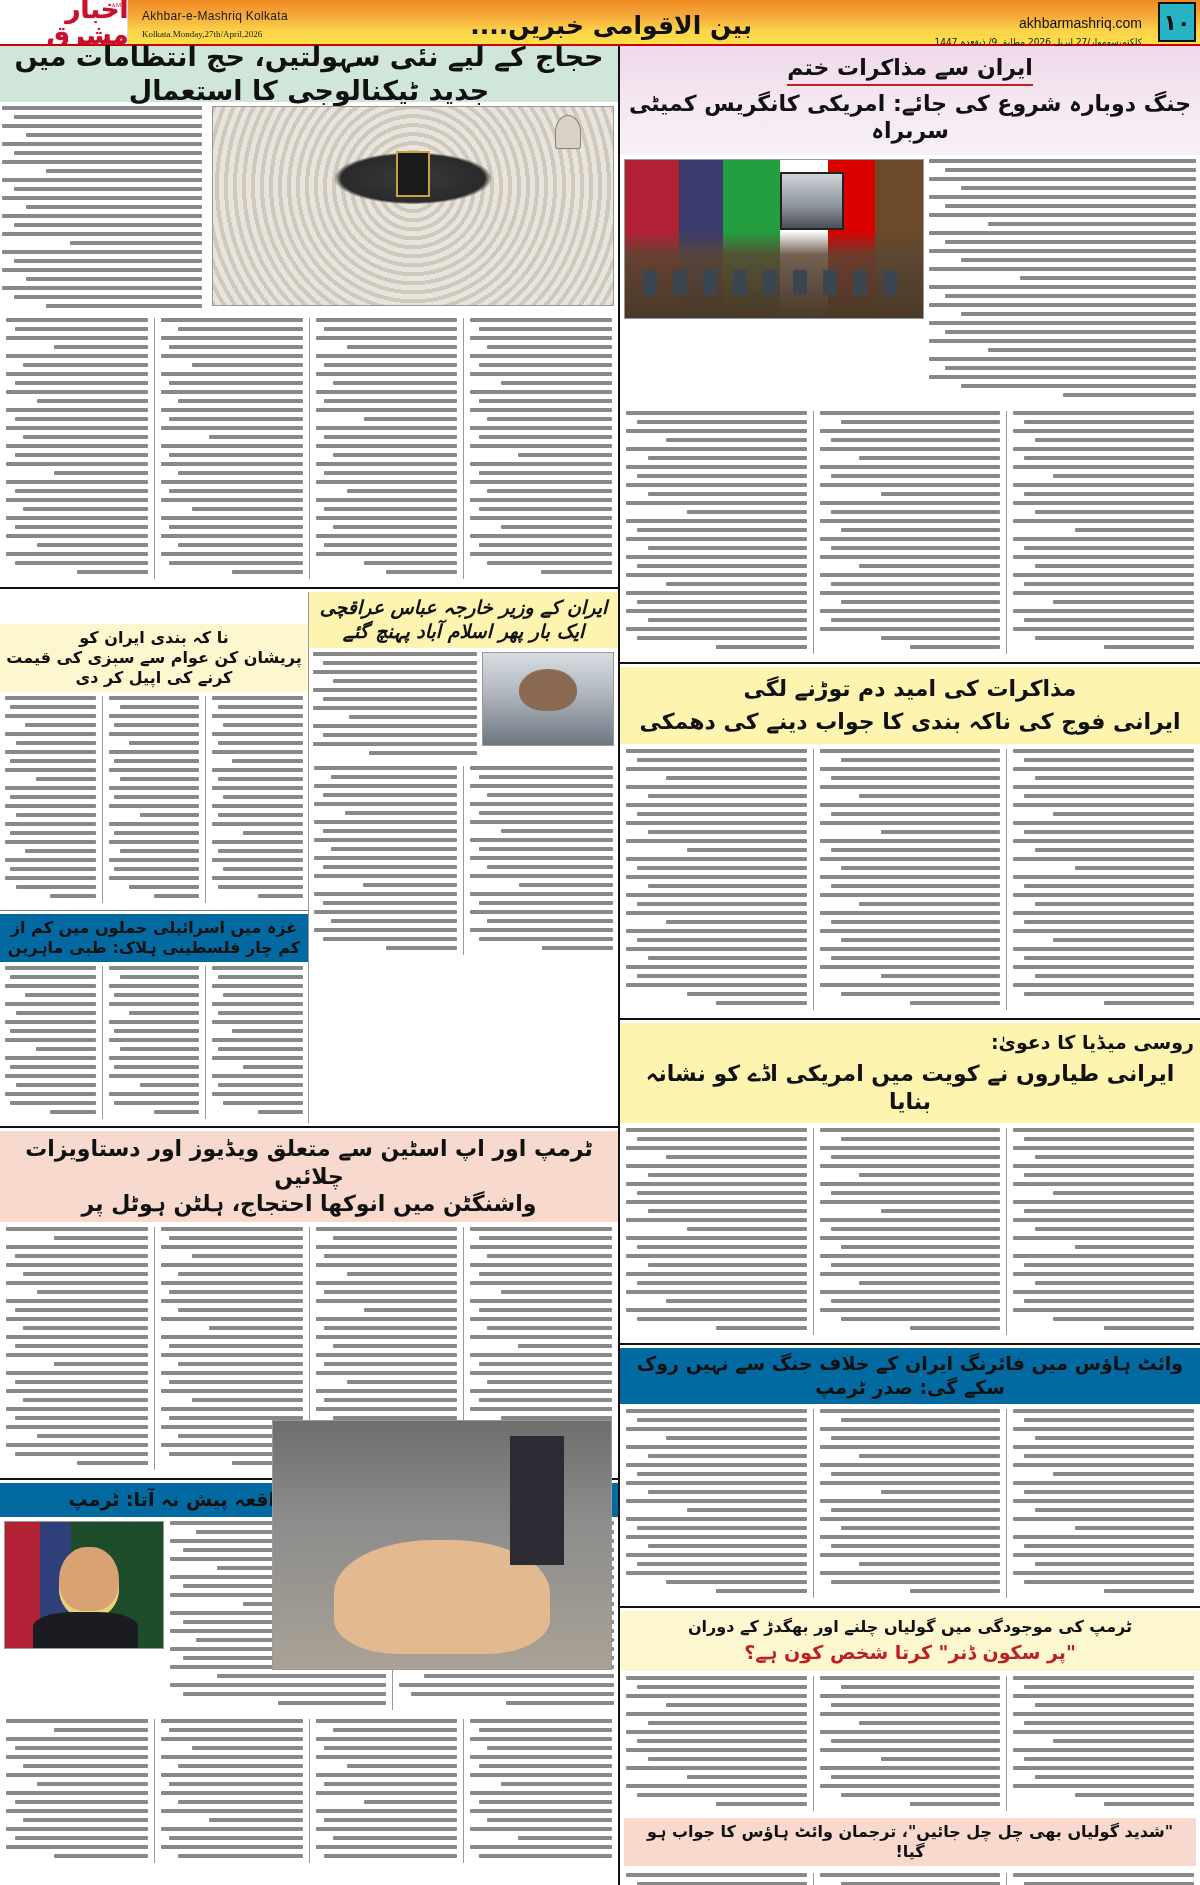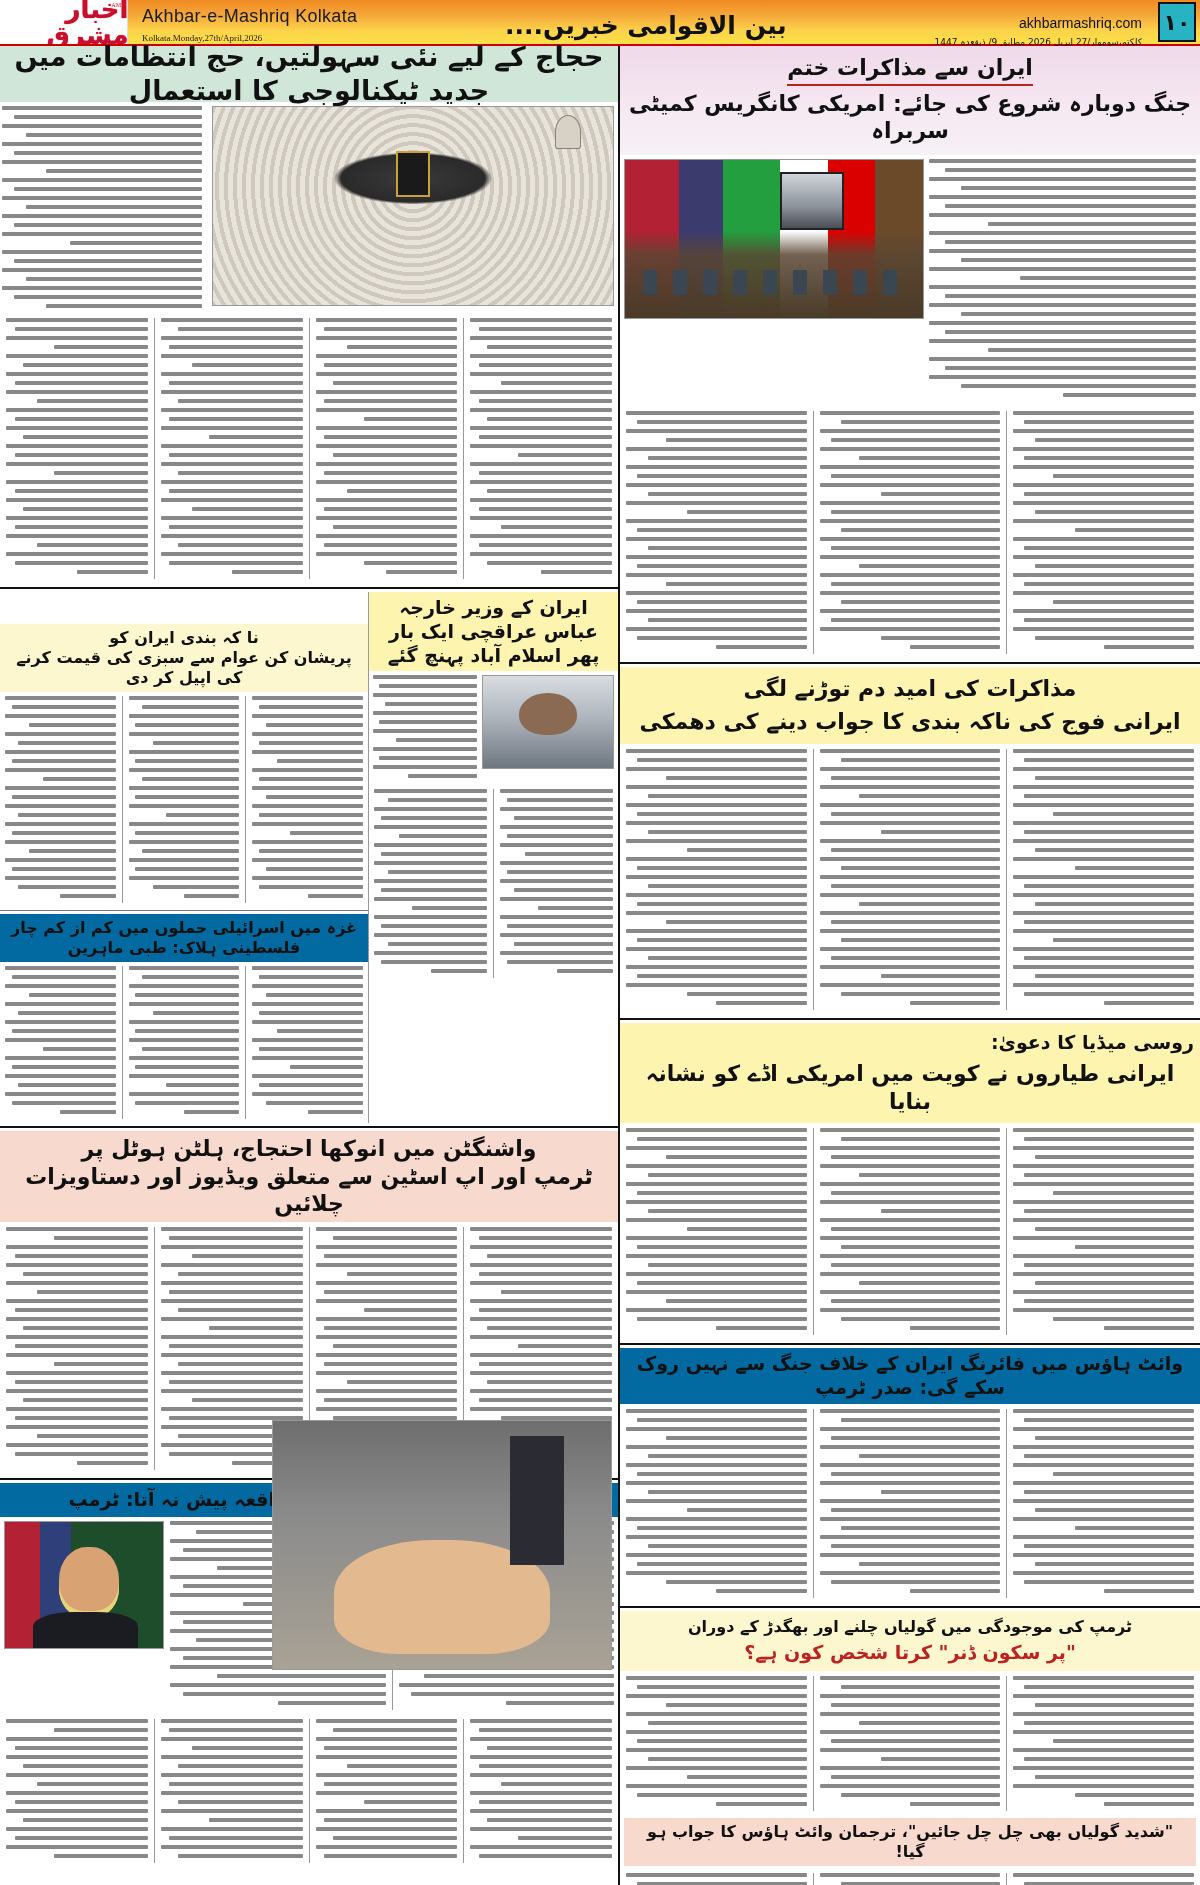--- a/index.html
+++ b/index.html
@@ -27,21 +27,21 @@
   .logo-urdu {
     font-size:26px; font-weight:bold; color:#c8102e;
     font-family:"DejaVu Sans", sans-serif;
     direction:rtl; letter-spacing:-1px; line-height:1;
     text-shadow:0 0 1px #c8102e;
   }
   .logo-tiny {
     position:absolute; top:2px; right:6px; font-size:6px; color:#c8102e;
   }
   .mh-left { padding:4px 0 0 14px; display:flex; flex-direction:column; justify-content:center; }
-  .mh-title { font-size:18px; color:#1a1a1a; font-family:"Liberation Sans", sans-serif; letter-spacing:.3px; }
+  .mh-title { font-size:12px; color:#1a1a1a; font-family:"Liberation Sans", sans-serif; letter-spacing:.3px; }
   .mh-date { font-size:9px; color:#1a1a1a; margin-top:6px; font-family:"Liberation Serif", serif; }
   .mh-center {
     flex:1; display:flex; align-items:flex-end; justify-content:center;
     padding-bottom:4px;
   }
   .mh-center-txt {
     font-size:25px; font-weight:bold; color:#111; direction:rtl;
     font-family:"DejaVu Sans", sans-serif; letter-spacing:-.5px;
   }
   .mh-right { padding:4px 10px 0 0; display:flex; flex-direction:column; align-items:flex-end; justify-content:center; }
@@ -355,21 +355,21 @@
             <div class="tline s4"></div>
             <div class="tline s1"></div>
           <div class="tline s2"></div>
             <div class="tline s6"></div>
         </div>
       </div>
 
       <div class="sep-h"></div>
 
       <div style="display:flex;direction:rtl;">
-        <div style="width:250px;border-left:1px solid #999;">
+        <div style="width:310px;border-left:1px solid #999;font-style:italic;">
           <div class="hl hl-yellow hl-md" style="min-height:52px;display:flex;align-items:center;justify-content:center;">ایران کے وزیر خارجہ عباس عراقچی ایک بار پھر اسلام آباد پہنچ گئے</div>
           <div style="display:flex;direction:rtl;padding:4px;gap:5px;">
             <div class="ph portrait-pz" style="width:132px;height:94px;"></div>
             <div style="flex:1;">
               <div class="tline s1"></div>
                 <div class="tline s2"></div>
                 <div class="tline s1"></div>
               <div class="tline s3"></div>
                 <div class="tline s1"></div>
                 <div class="tline s2"></div>
@@ -579,22 +579,22 @@
               <div class="tline s2"></div>
                 <div class="tline s6"></div>
             </div>
           </div>
         </div>
       </div>
 
       <div class="sep-h"></div>
 
       <div class="hl hl-pink hl-lg" style="min-height:72px;display:flex;flex-direction:column;align-items:center;justify-content:center;">
+        <div>ٹرمپ اور اپ اسٹین سے متعلق ویڈیوز اور دستاویزات چلائیں</div>
         <div>واشنگٹن میں انوکھا احتجاج، ہلٹن ہوٹل پر</div>
-        <div>ٹرمپ اور اپ اسٹین سے متعلق ویڈیوز اور دستاویزات چلائیں</div>
       </div>
 
       <div class="cols">
         <div class="tcol">
           <div class="tline s1"></div>
             <div class="tline s2"></div>
             <div class="tline s1"></div>
           <div class="tline s3"></div>
             <div class="tline s1"></div>
             <div class="tline s2"></div>

